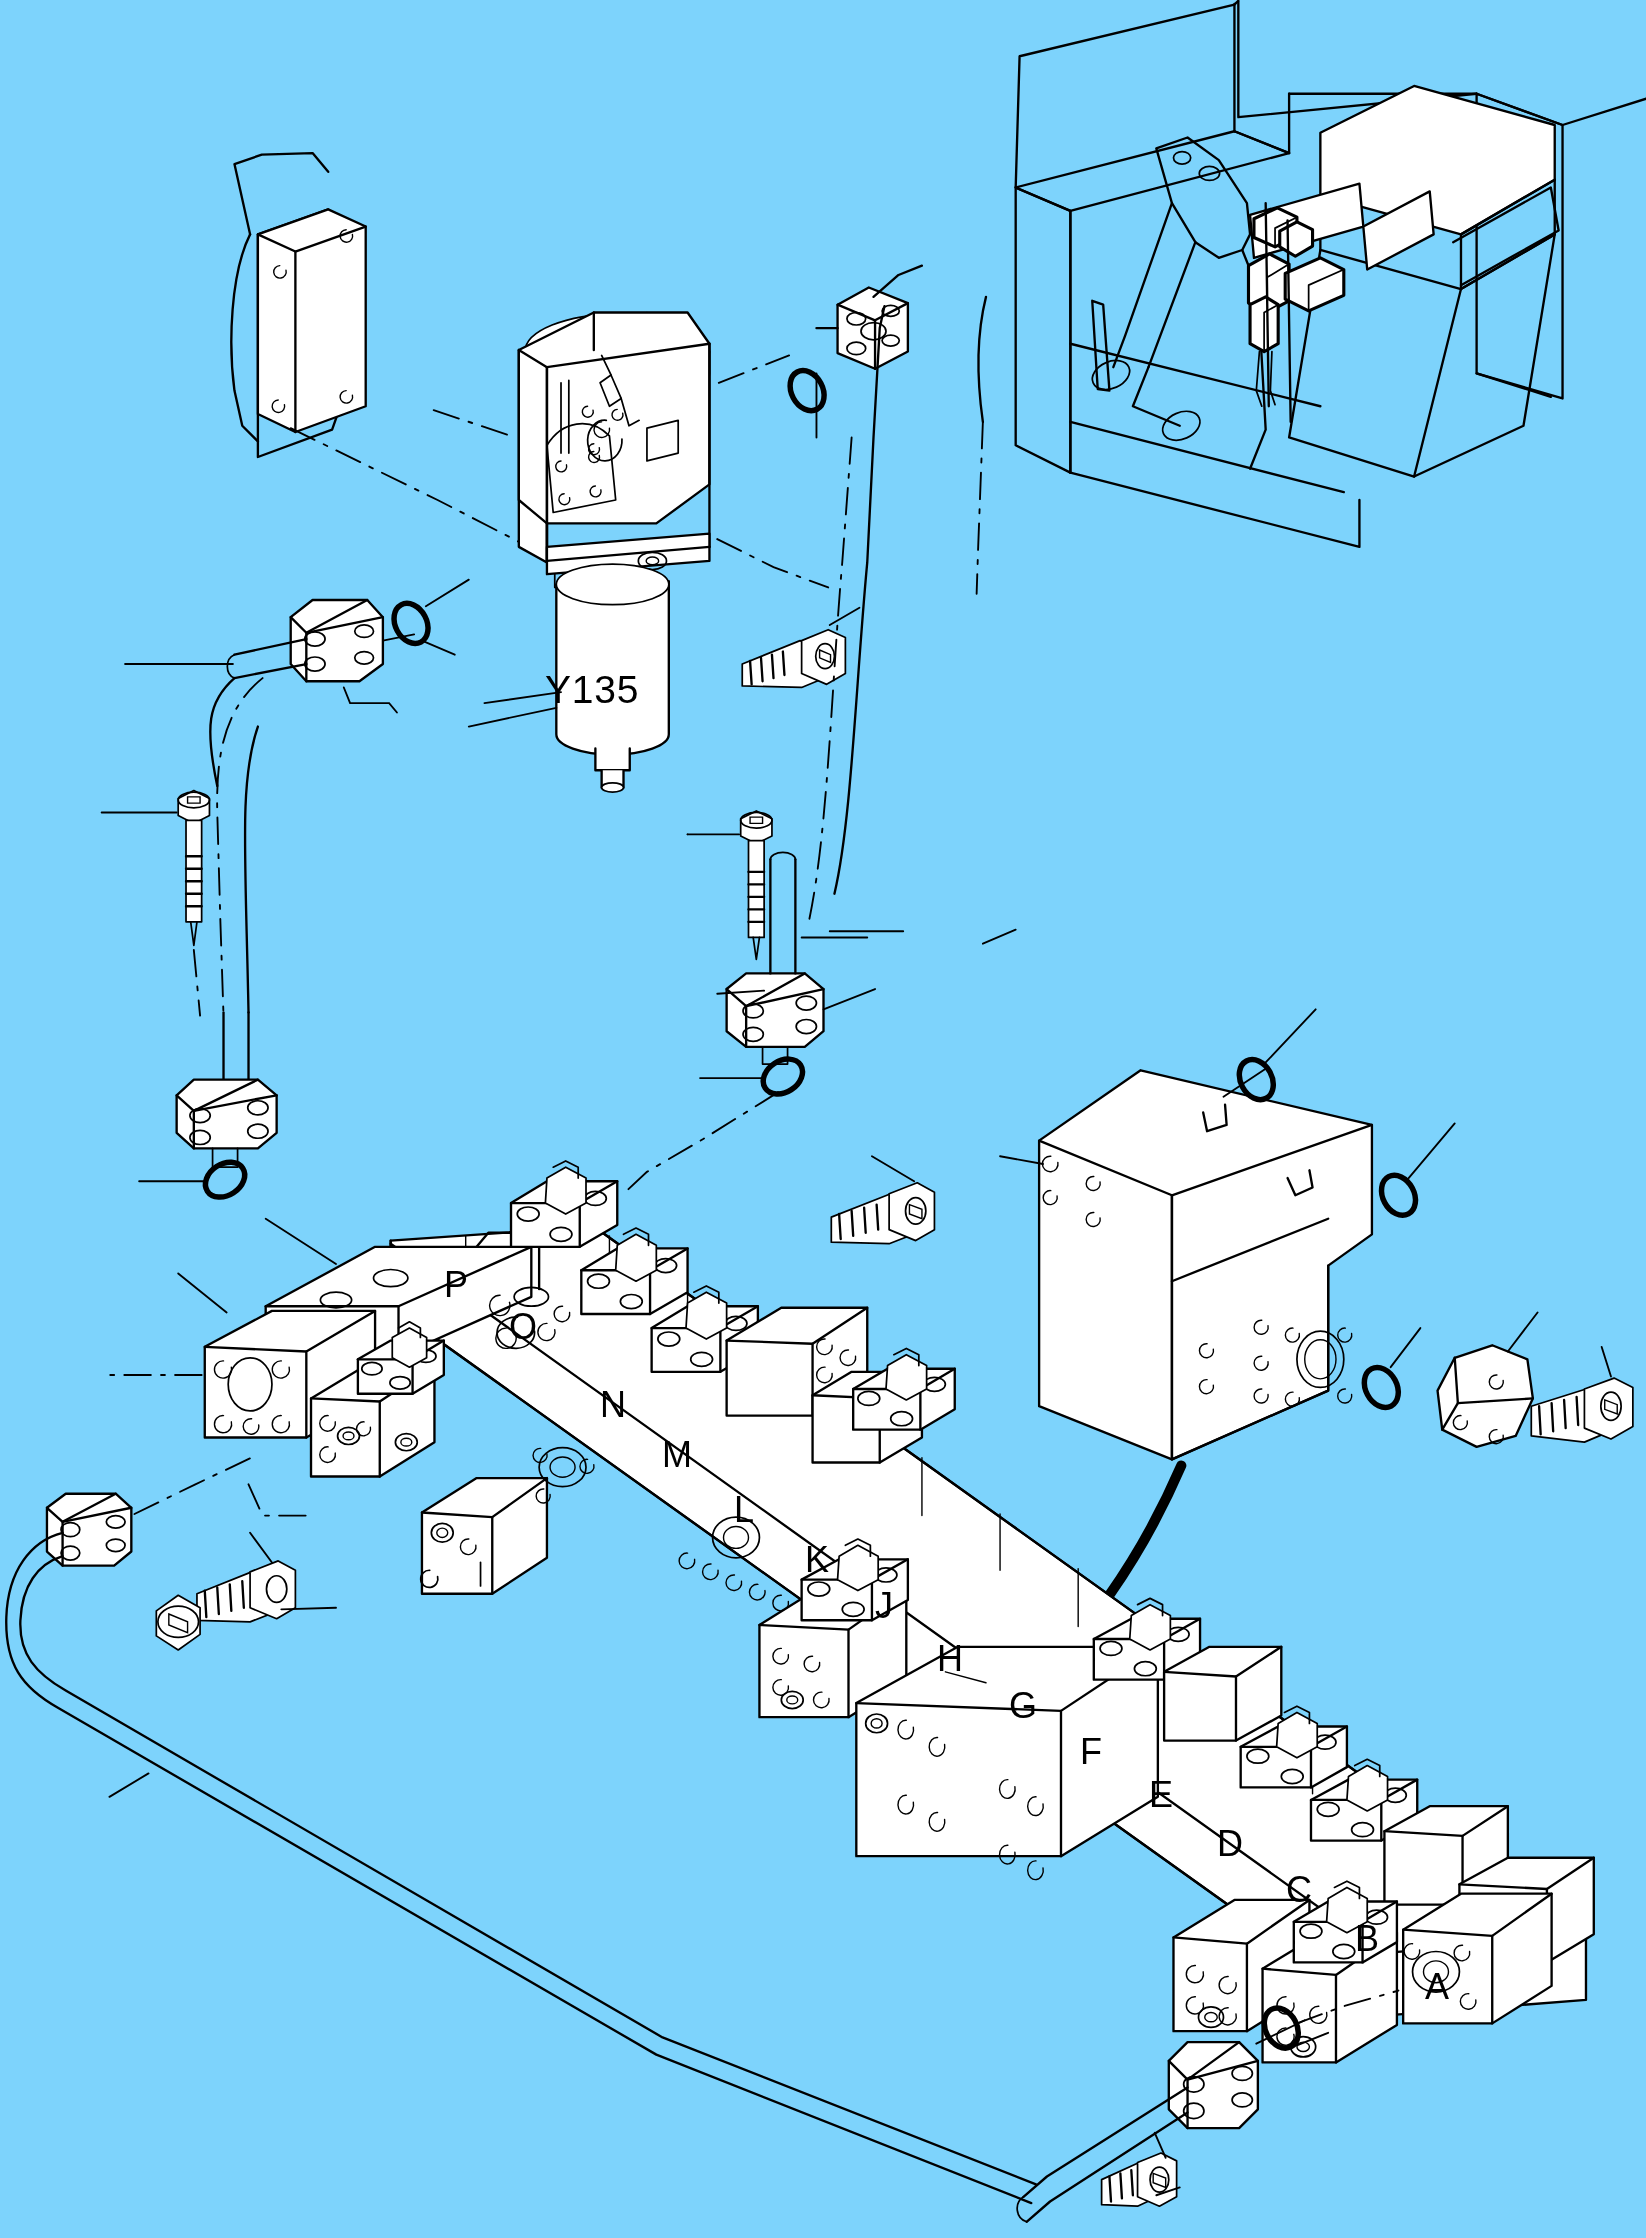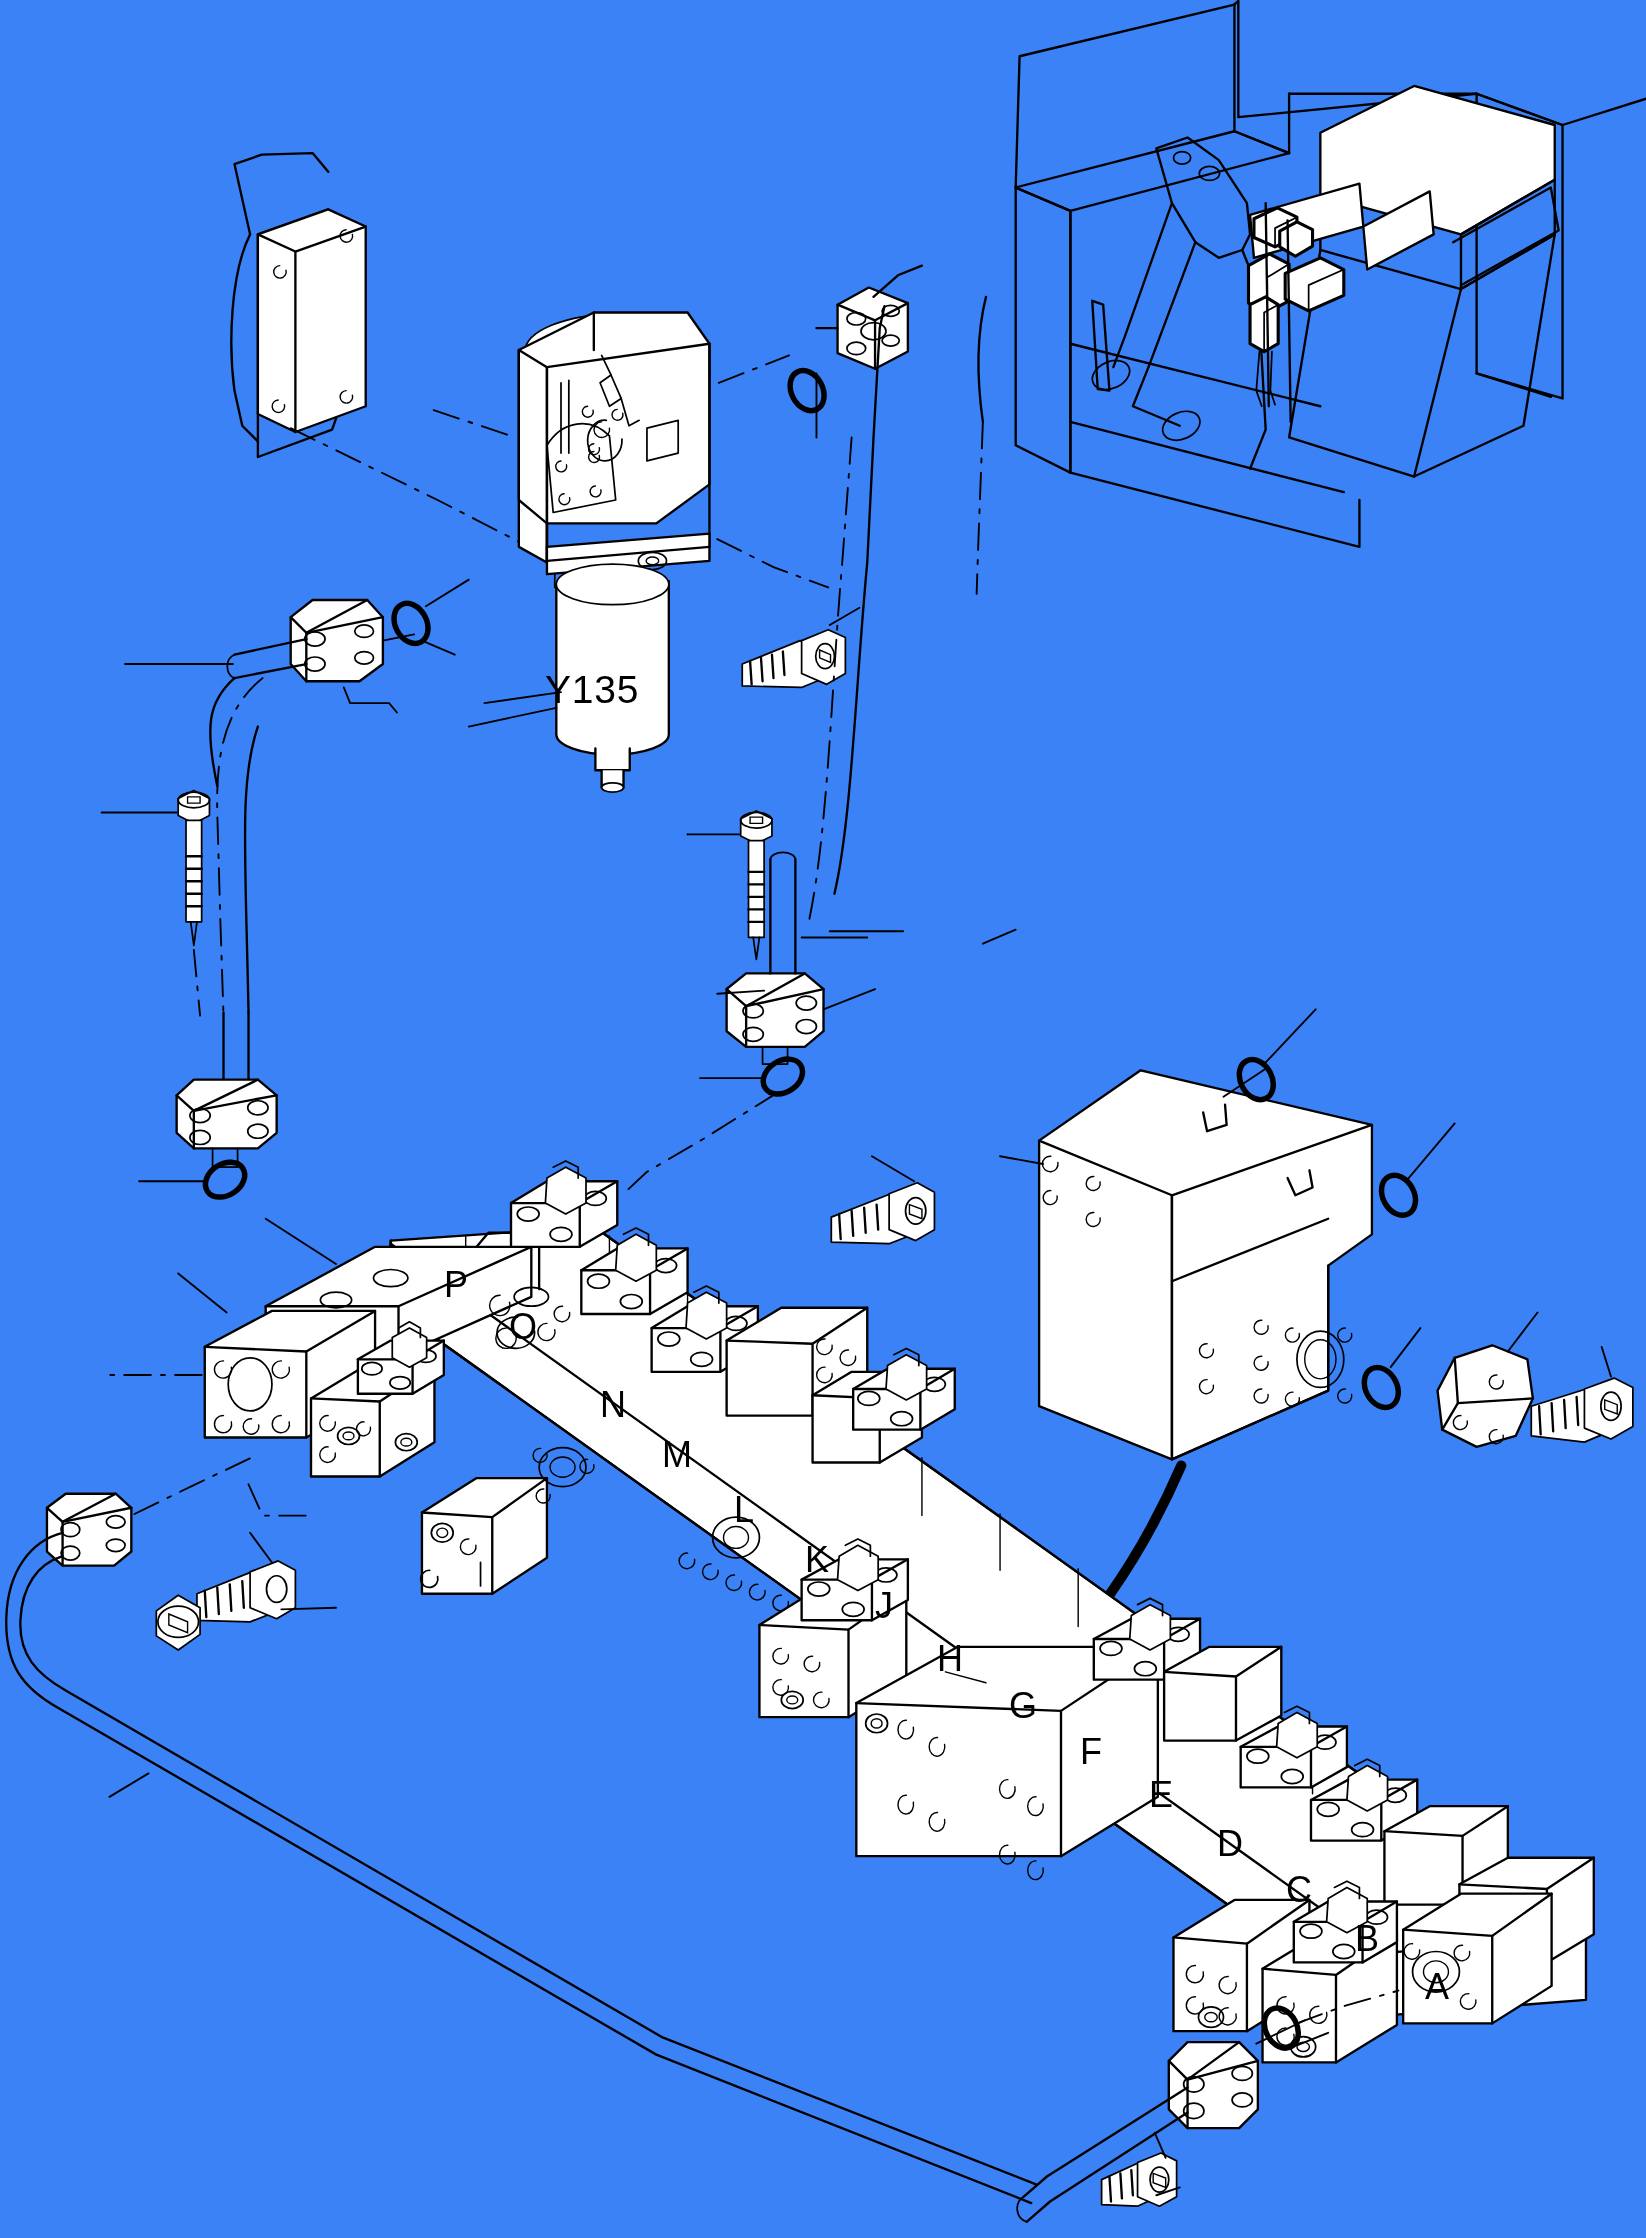--- a/index.html
+++ b/index.html
@@ -5,21 +5,21 @@
 <style>
   html,body{margin:0;padding:0;background:#ffffff;}
   body{
     font-family:"Liberation Sans", sans-serif;
     width:1647px; height:2239px;
     position:relative; overflow:hidden;
   }
   #sheet{
     position:absolute; left:0; top:0;
     width:1647px; height:2239px;
-    background:#3b82f6;
+    background:#7dd3fc;
   }
   #vector{
     position:absolute; left:0; top:0;
     width:1647px; height:2239px;
   }
   .lbl{
     position:absolute;
     color:#000;
     font-family:"Liberation Sans", sans-serif;
     line-height:1;

